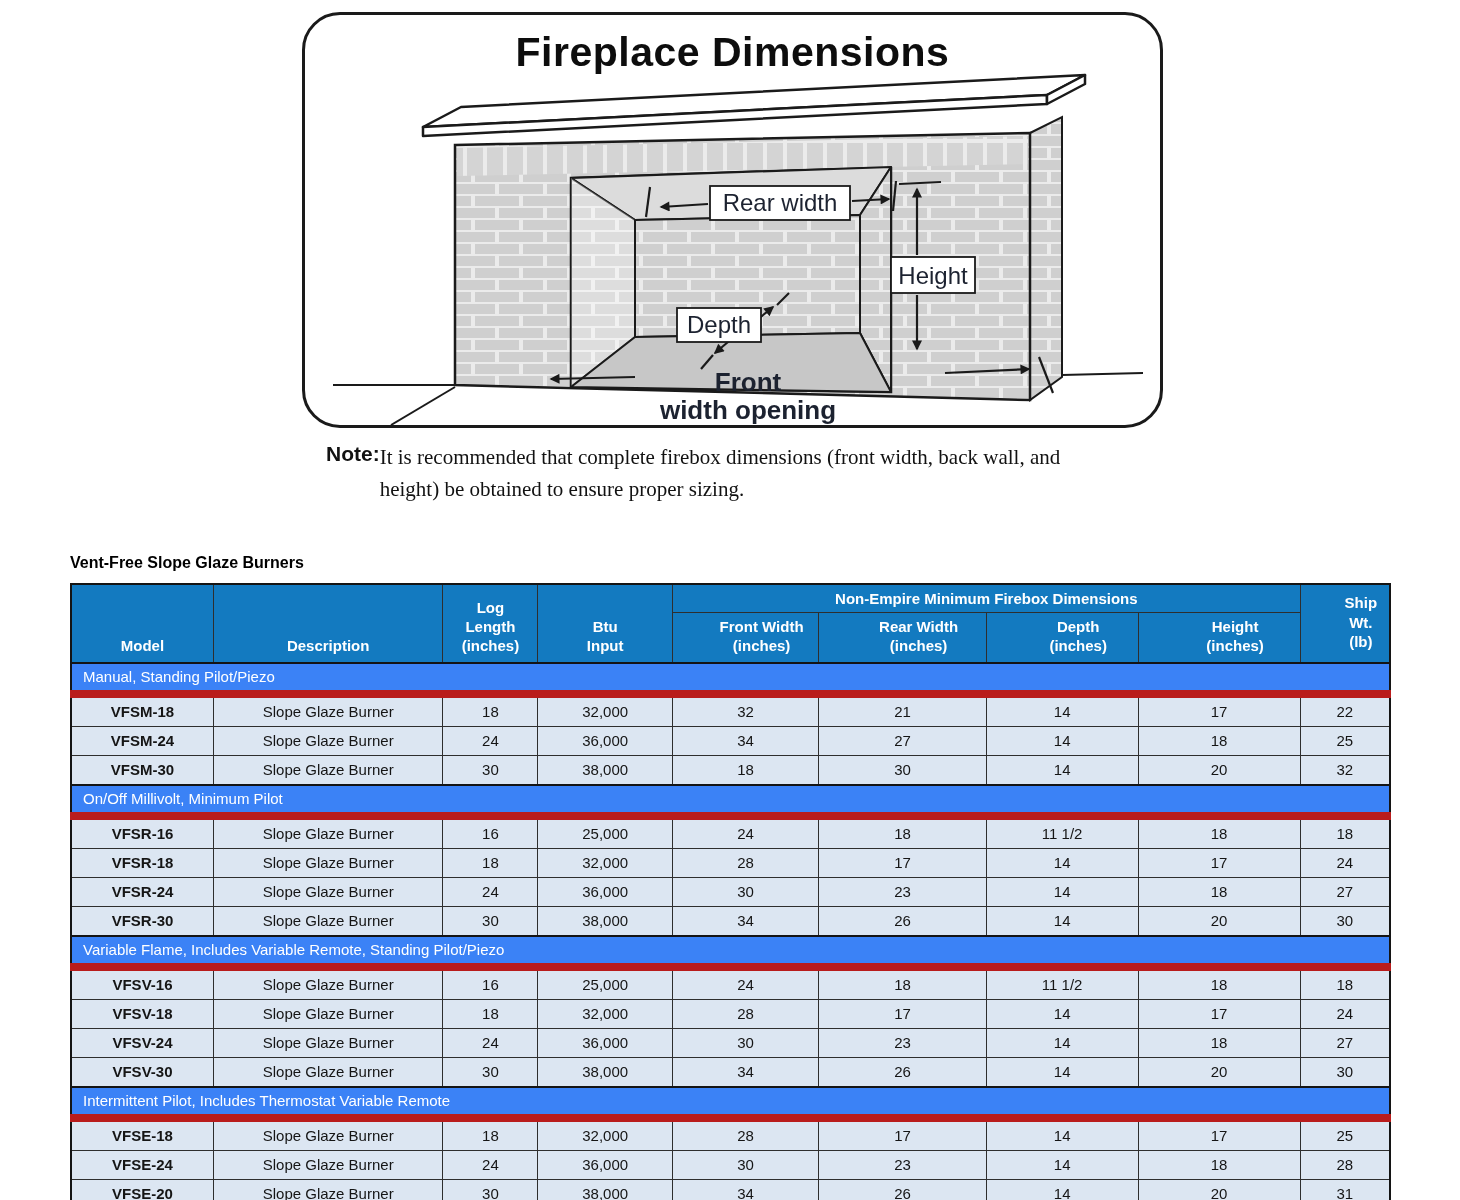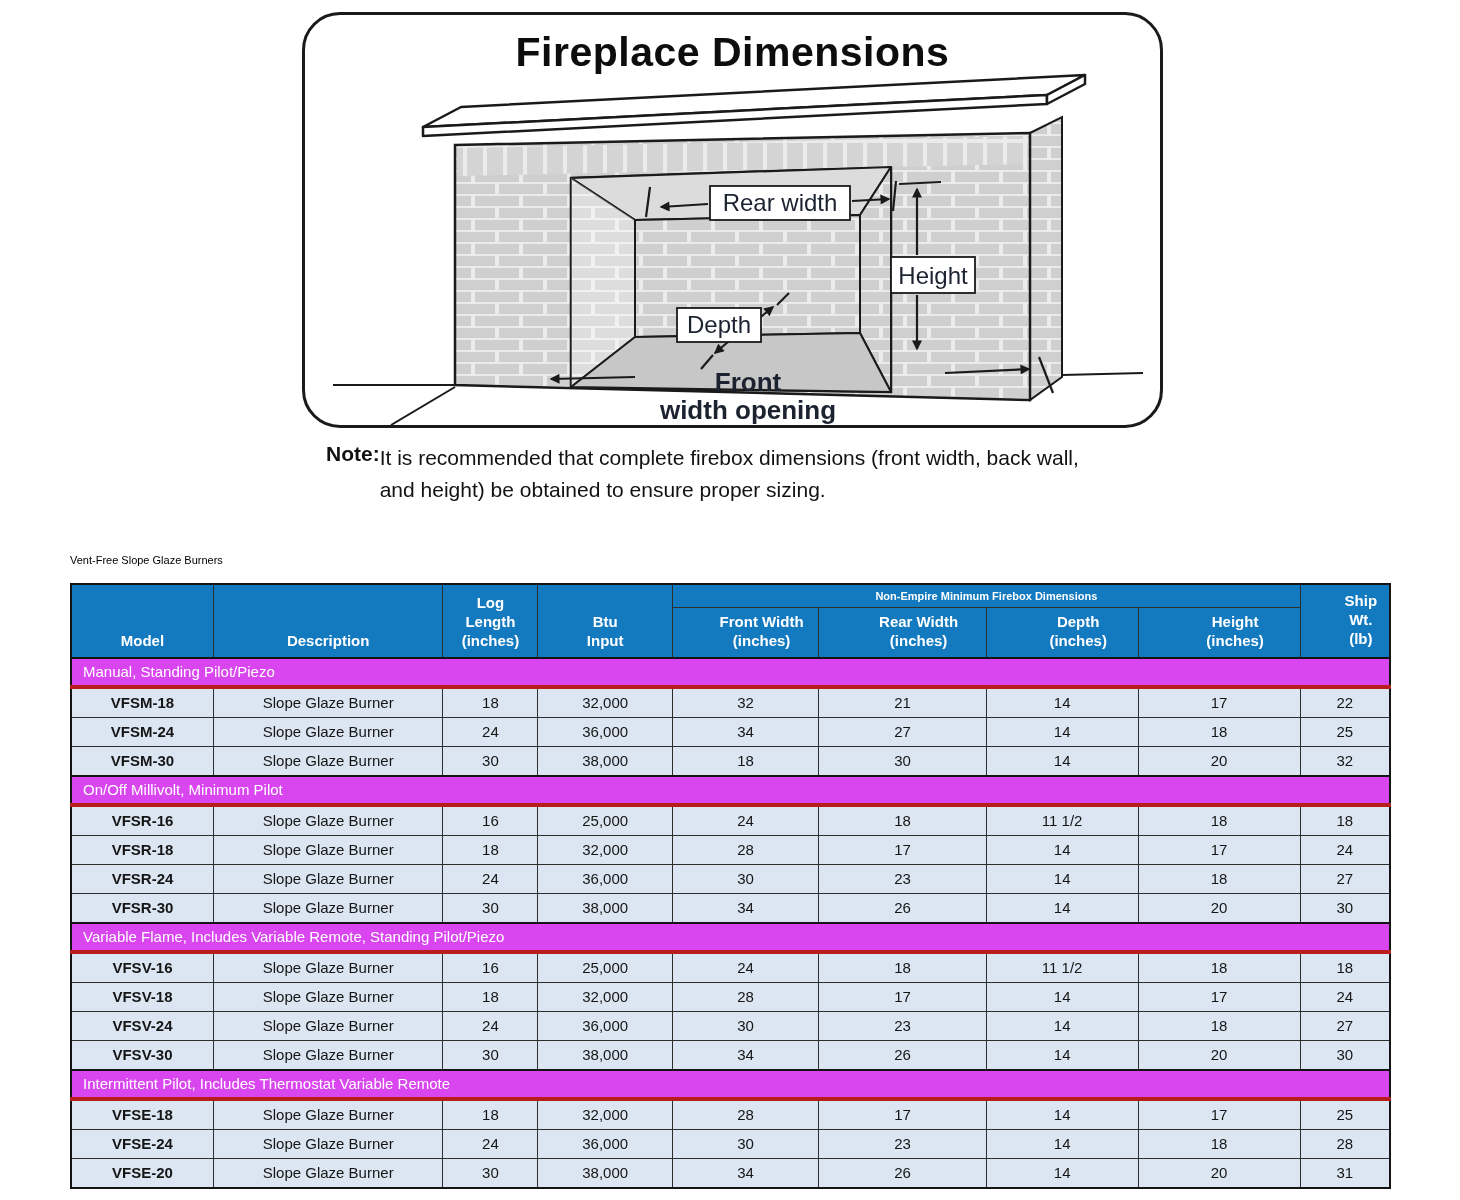--- a/index.html
+++ b/index.html
@@ -9,34 +9,34 @@
   .diagram-box { position:absolute; left:302px; top:12px; width:861px; height:416px;
                  border:3px solid #1a1a1a; border-radius:38px; box-sizing:border-box; background:#fff; }
   .diagram-title { position:absolute; left:0; right:0; top:14px; text-align:center;
                    font-size:41px; font-weight:bold; color:#0d0d0d; letter-spacing:.5px; }
   .fireplace-svg { position:absolute; left:0; top:0; width:855px; height:410px; }
   .fireplace-svg text { font-family:"Liberation Sans", sans-serif; fill:#1c2230; }
 
   
   .note { position:absolute; left:326px; top:442px; display:flex; font-size:21px; color:#121212; }
   .note-label { font-weight:bold; white-space:nowrap; }
-  .note-text { width:700px; line-height:1.5; }
+  .note-text { width:700px; line-height:1.5;font-family:Liberation Serif, serif; }
 
   
-  .table-title { position:absolute; left:70px; top:554px; font-size:11px; font-weight:normal; color:#000; }
+  .table-title { position:absolute; left:70px; top:554px; font-size:16px; font-weight:bold; color:#000; }
   .spec-table { position:absolute; left:70px; top:583px; width:1321px; border-collapse:collapse;
                 table-layout:fixed; font-size:15px; color:#151515; border:2px solid #141414; }
   .spec-table th, .spec-table td { border:1px solid #2e2e2e; overflow:hidden; }
   .spec-table thead th { background:#137ac0; color:#ffffff; font-weight:bold; padding:4px 4px 7px; }
   .spec-table thead th.bottom { vertical-align:bottom; }
   .spec-table thead th.mid { vertical-align:middle;padding-left:36px; }
-  .spec-table thead th.group { font-size:11px; padding:5px 4px; vertical-align:middle; }
+  .spec-table thead th.group { font-size:15px; padding:5px 4px; vertical-align:middle; }
   .pre { white-space:pre-line; line-height:1.28; }
-  .spec-table tr.band td { background:#d946ef; color:#ffffff; text-align:left; font-size:15px;
-                           padding:4px 11px 5px; border-top:2px solid #141414; border-bottom:4px solid #b91c1c; }
+  .spec-table tr.band td { background:#3b82f6; color:#ffffff; text-align:left; font-size:15px;
+                           padding:4px 11px 5px; border-top:2px solid #141414; border-bottom:8px solid #b91c1c; }
   .spec-table tr.data td { background:#dce6f2; text-align:center; padding:5px 4px 6px; }
   .spec-table tr.data td.model { font-weight:bold; }
 </style>
 </head>
 <body>
 
 <div class="page">
 
   <div class="diagram-box">
     <svg class="fireplace-svg" viewBox="0 0 855 410">

